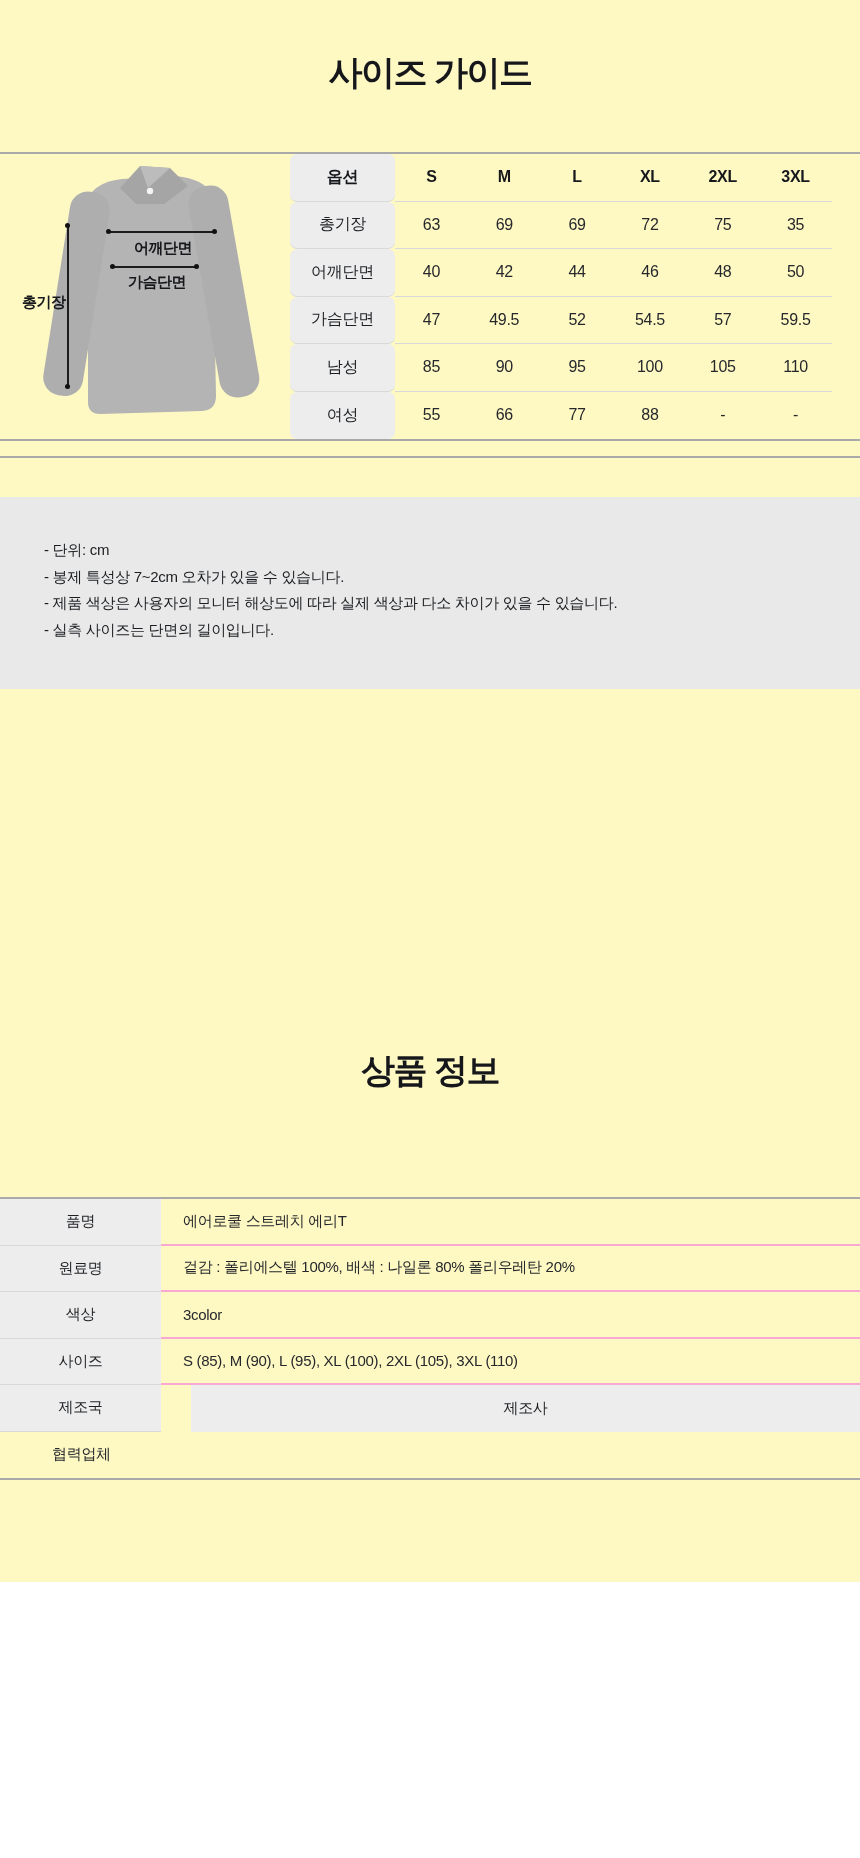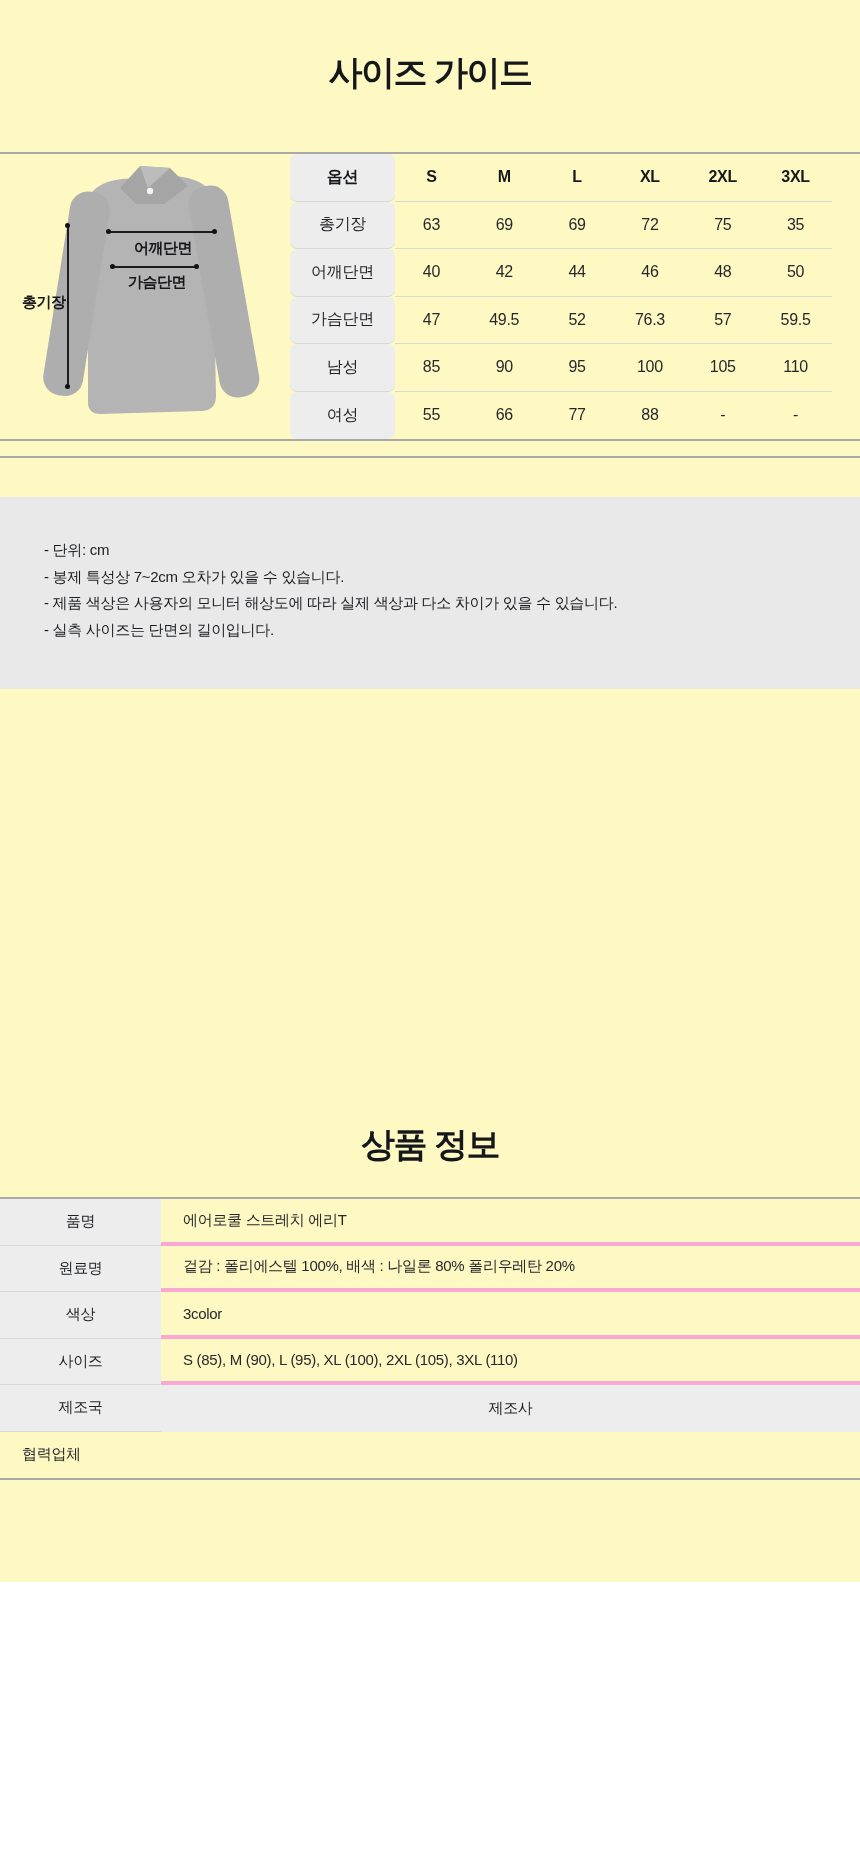--- a/index.html
+++ b/index.html
@@ -19,21 +19,21 @@
   .section-title{
     position:absolute;
     left:0; width:860px;
     text-align:center;
     font-size:34px;
     font-weight:700;
     letter-spacing:-1.5px;
     color:#15171b;
   }
   #size-guide-title{top:50px;}
-  #product-info-title{top:1122px;}
+  #product-info-title{top:1048px;}
 
   
   .rule{
     position:absolute;
     left:0; width:860px; height:2px;
     background:#a9a9a9;
   }
   #rule-top{top:152px;}
   #rule-table-bottom{top:439px;}
   #rule-sub{top:456px;}
@@ -117,24 +117,24 @@
     display:flex;align-items:center;justify-content:center;
     font-size:15px;font-weight:500;color:#1e2024;
     border-bottom:1px solid #d9d9d9;
     letter-spacing:-0.3px;
     text-align:center;
   }
   .pt-value{
     display:flex;align-items:center;
     padding-left:22px;
     font-size:15px;color:#26282c;
-    border-bottom:4px solid #f9a8d4;
-    letter-spacing:-0.3px;
-  }
-  .product-table > div:nth-last-child(-n+2){border-bottom:none;}
+    border-bottom:2px solid #f9a8d4;
+    letter-spacing:-0.3px;
+  }
+  .product-table > div:nth-last-child(-n+2){border-bottom:none;margin-left:30px;}
 </style>
 </head>
 <body>
 
 <div class="page">
 
   <div id="size-guide-title" class="section-title">사이즈 가이드</div>
 
   <div id="rule-top" class="rule"></div>
 
@@ -187,21 +187,21 @@
       <div class="st-cell st-value">40</div>
       <div class="st-cell st-value">42</div>
       <div class="st-cell st-value">44</div>
       <div class="st-cell st-value">46</div>
       <div class="st-cell st-value">48</div>
       <div class="st-cell st-value">50</div>
       <div class="st-cell st-label">가슴단면</div>
       <div class="st-cell st-value">47</div>
       <div class="st-cell st-value">49.5</div>
       <div class="st-cell st-value">52</div>
-      <div class="st-cell st-value">76.3</div>
+      <div class="st-cell st-value">54.5</div>
       <div class="st-cell st-value">57</div>
       <div class="st-cell st-value">59.5</div>
       <div class="st-cell st-label">남성</div>
       <div class="st-cell st-value">85</div>
       <div class="st-cell st-value">90</div>
       <div class="st-cell st-value">95</div>
       <div class="st-cell st-value">100</div>
       <div class="st-cell st-value">105</div>
       <div class="st-cell st-value">110</div>
       <div class="st-cell st-label">여성</div>

